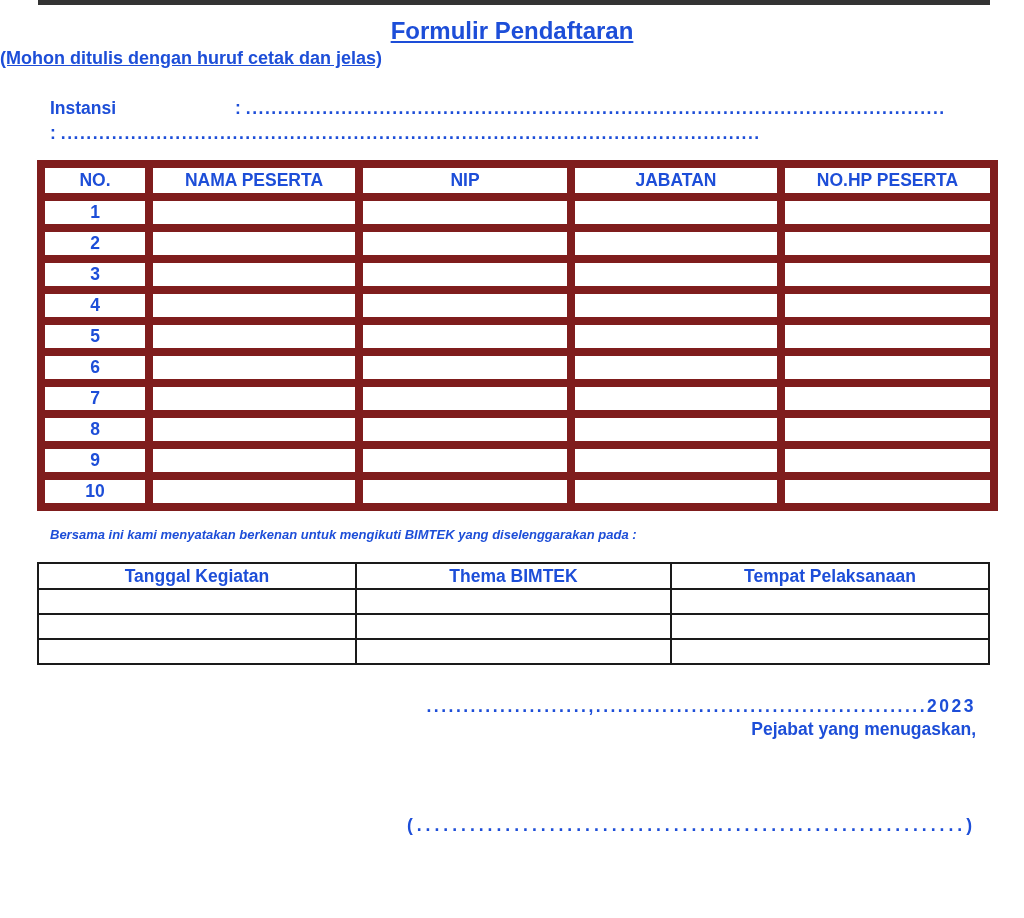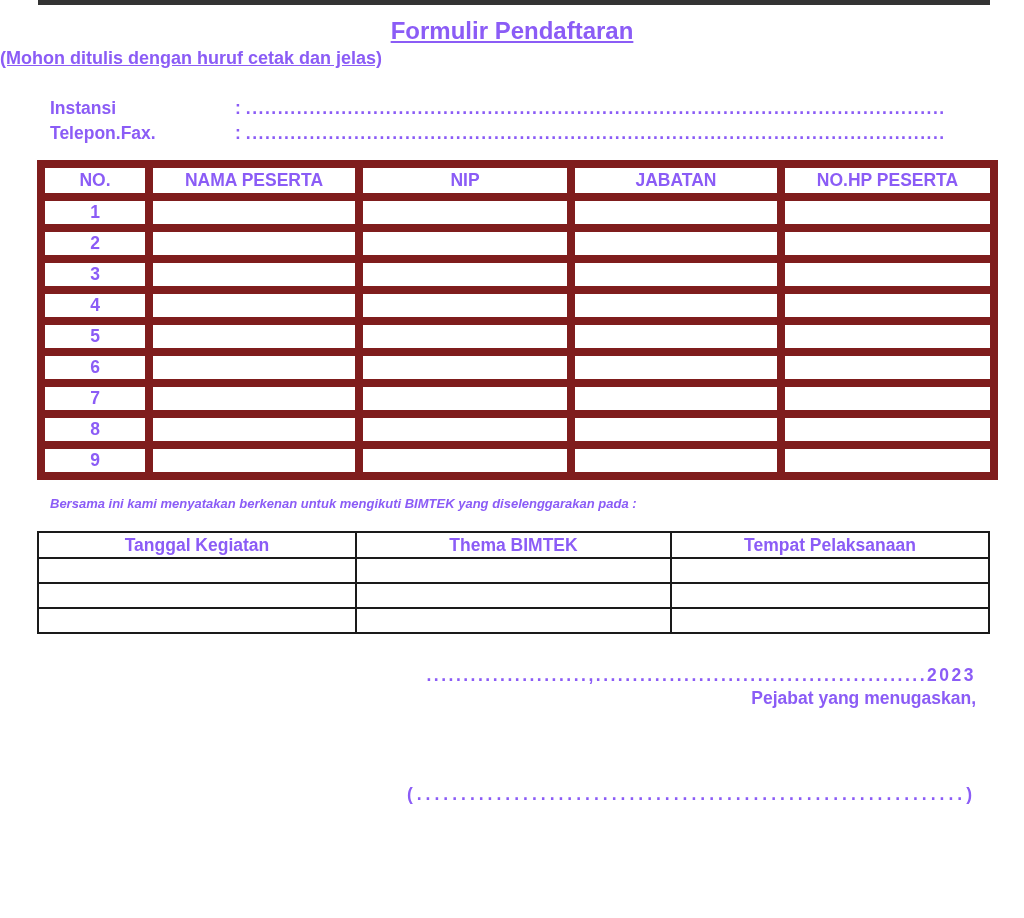--- a/index.html
+++ b/index.html
@@ -3,21 +3,21 @@
 <meta charset="utf-8">
 <style>
   html, body { margin:0; padding:0; background:#ffffff; }
   .page {
     position: relative;
     width: 1024px;
     height: 918px;
     background: #ffffff;
     font-family: "Liberation Sans", sans-serif;
     font-weight: bold;
-    color: #8b5cf6;
+    color: #1d4ed8;
     overflow: hidden;
   }
   .top-bar {
     position: absolute;
     top: 0; left: 38px;
     width: 952px; height: 5px;
     background: #333333;
   }
   .title {
     margin: 16px 0 0 0;
@@ -111,21 +111,20 @@
   <h1 class="title">Formulir Pendaftaran</h1>
   <div class="subtitle">(Mohon ditulis dengan huruf cetak dan jelas)</div>
 
   <div class="info-block">
     <div class="info-row">
       <span class="info-label">Instansi</span>
       <span class="info-colon">:</span>
       <span class="info-dots">..............................................................................................................</span>
     </div>
     <div class="info-row">
-      <span class="info-label">Telepon.Fax.</span>
       <span class="info-colon">:</span>
       <span class="info-dots">..............................................................................................................</span>
     </div>
   </div>
 
   <table class="participants">
     <colgroup>
       <col style="width:108px">
         <col style="width:210px">
         <col style="width:212px">
@@ -198,20 +197,27 @@
         <td></td>
         <td></td>
       </tr>
       <tr>
         <td>9</td>
         <td></td>
         <td></td>
         <td></td>
         <td></td>
       </tr>
+      <tr>
+        <td>10</td>
+        <td></td>
+        <td></td>
+        <td></td>
+        <td></td>
+      </tr>
     </tbody>
   </table>
 
   <p class="statement">Bersama ini kami menyatakan berkenan untuk mengikuti BIMTEK yang diselenggarakan pada :</p>
 
   <table class="schedule">
     <colgroup>
       <col style="width:318px">
         <col style="width:315px">
         <col style="width:318px">

